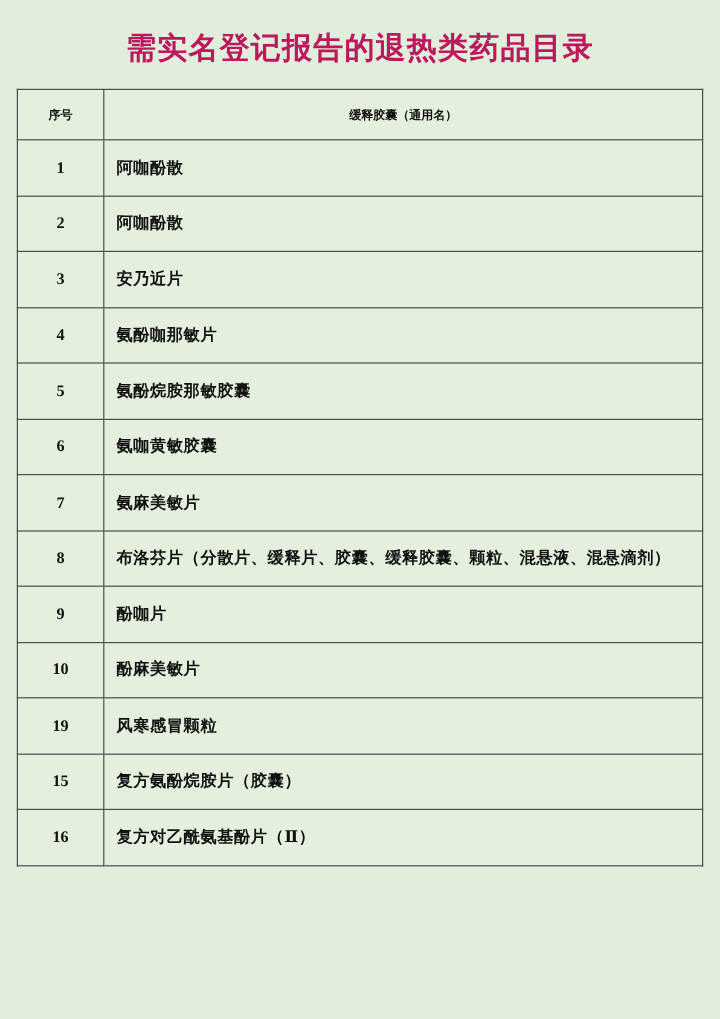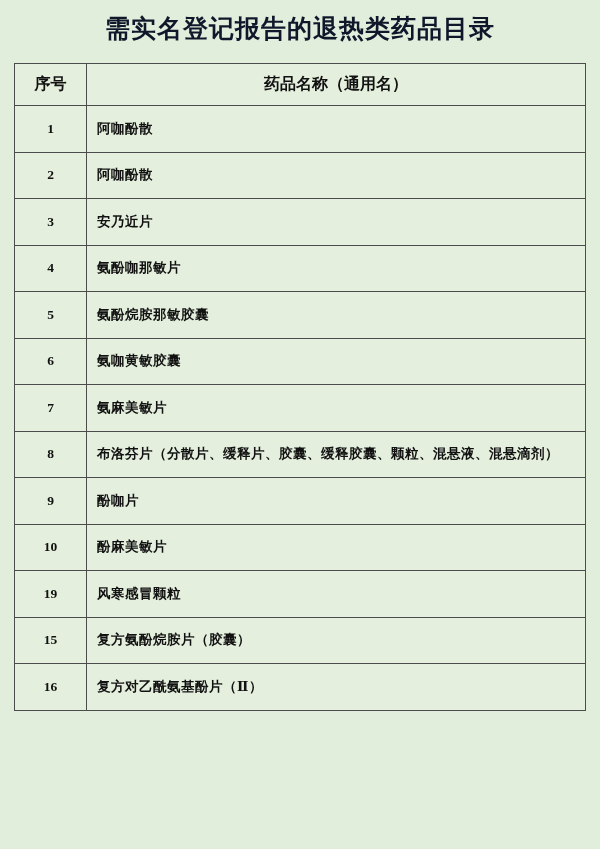--- a/index.html
+++ b/index.html
@@ -19,23 +19,23 @@
     height: 849px;
     box-sizing: border-box;
     background: #e2eedc;
     position: relative;
   }
   .title {
     text-align: center;
     font-size: 25px;
     font-weight: bold;
     letter-spacing: 1px;
-    padding-top: 12px;
+    padding-top: 23px;
     padding-bottom: 18px;
-    color: #0f172a;
+    color: #be185d;
     font-family: "Liberation Serif", "DejaVu Serif", serif;
   }
   .table-wrap {
     margin: 0 14px;
   }
   table.drug-table {
     border-collapse: collapse;
     width: 572px;
     table-layout: fixed;
     background: #e4efdd;
@@ -45,21 +45,21 @@
     border: 1px solid #4c4c4c;
     font-size: 13.5px;
     font-weight: bold;
     color: #111;
     font-family: "Liberation Serif", "DejaVu Serif", serif;
   }
   table.drug-table th {
     height: 39px;
     text-align: center;
     vertical-align: middle;
-    font-size: 16px;
+    font-size: 10px;
   }
   table.drug-table td.idx {
     width: 72px;
     text-align: center;
     vertical-align: middle;
     height: 43.5px;
     font-size: 13.5px;
   }
   table.drug-table td.name {
     text-align: left;
@@ -77,21 +77,21 @@
   <div class="title">需实名登记报告的退热类药品目录</div>
   <div class="table-wrap">
     <table class="drug-table">
       <colgroup>
         <col class="col-idx">
         <col>
       </colgroup>
       <thead>
         <tr>
           <th>序号</th>
-          <th>药品名称（通用名）</th>
+          <th>缓释胶囊（通用名）</th>
         </tr>
       </thead>
       <tbody>
         <tr>
           <td class="idx">1</td>
           <td class="name">阿咖酚散</td>
         </tr>
         <tr>
           <td class="idx">2</td>
           <td class="name">阿咖酚散</td>

